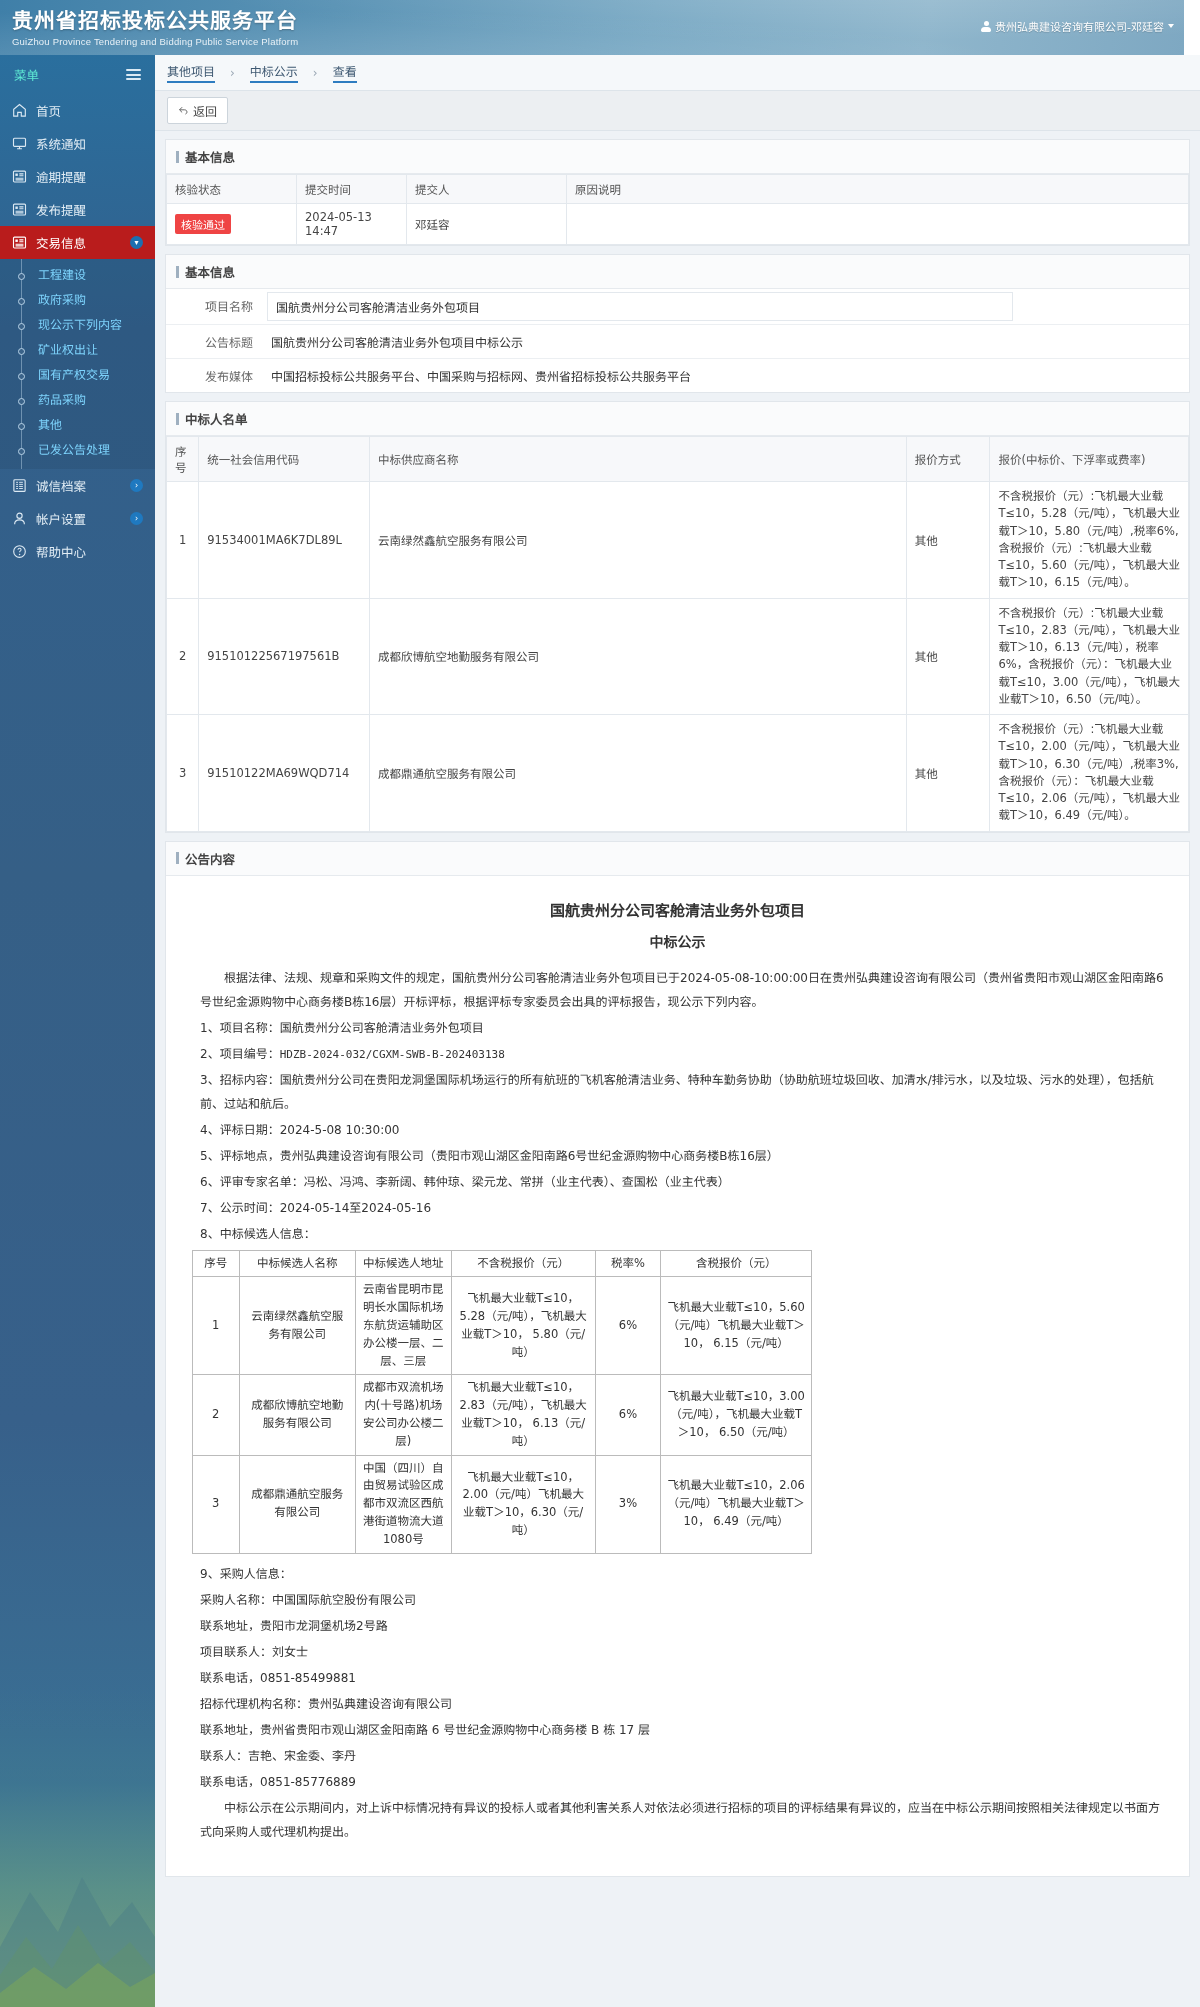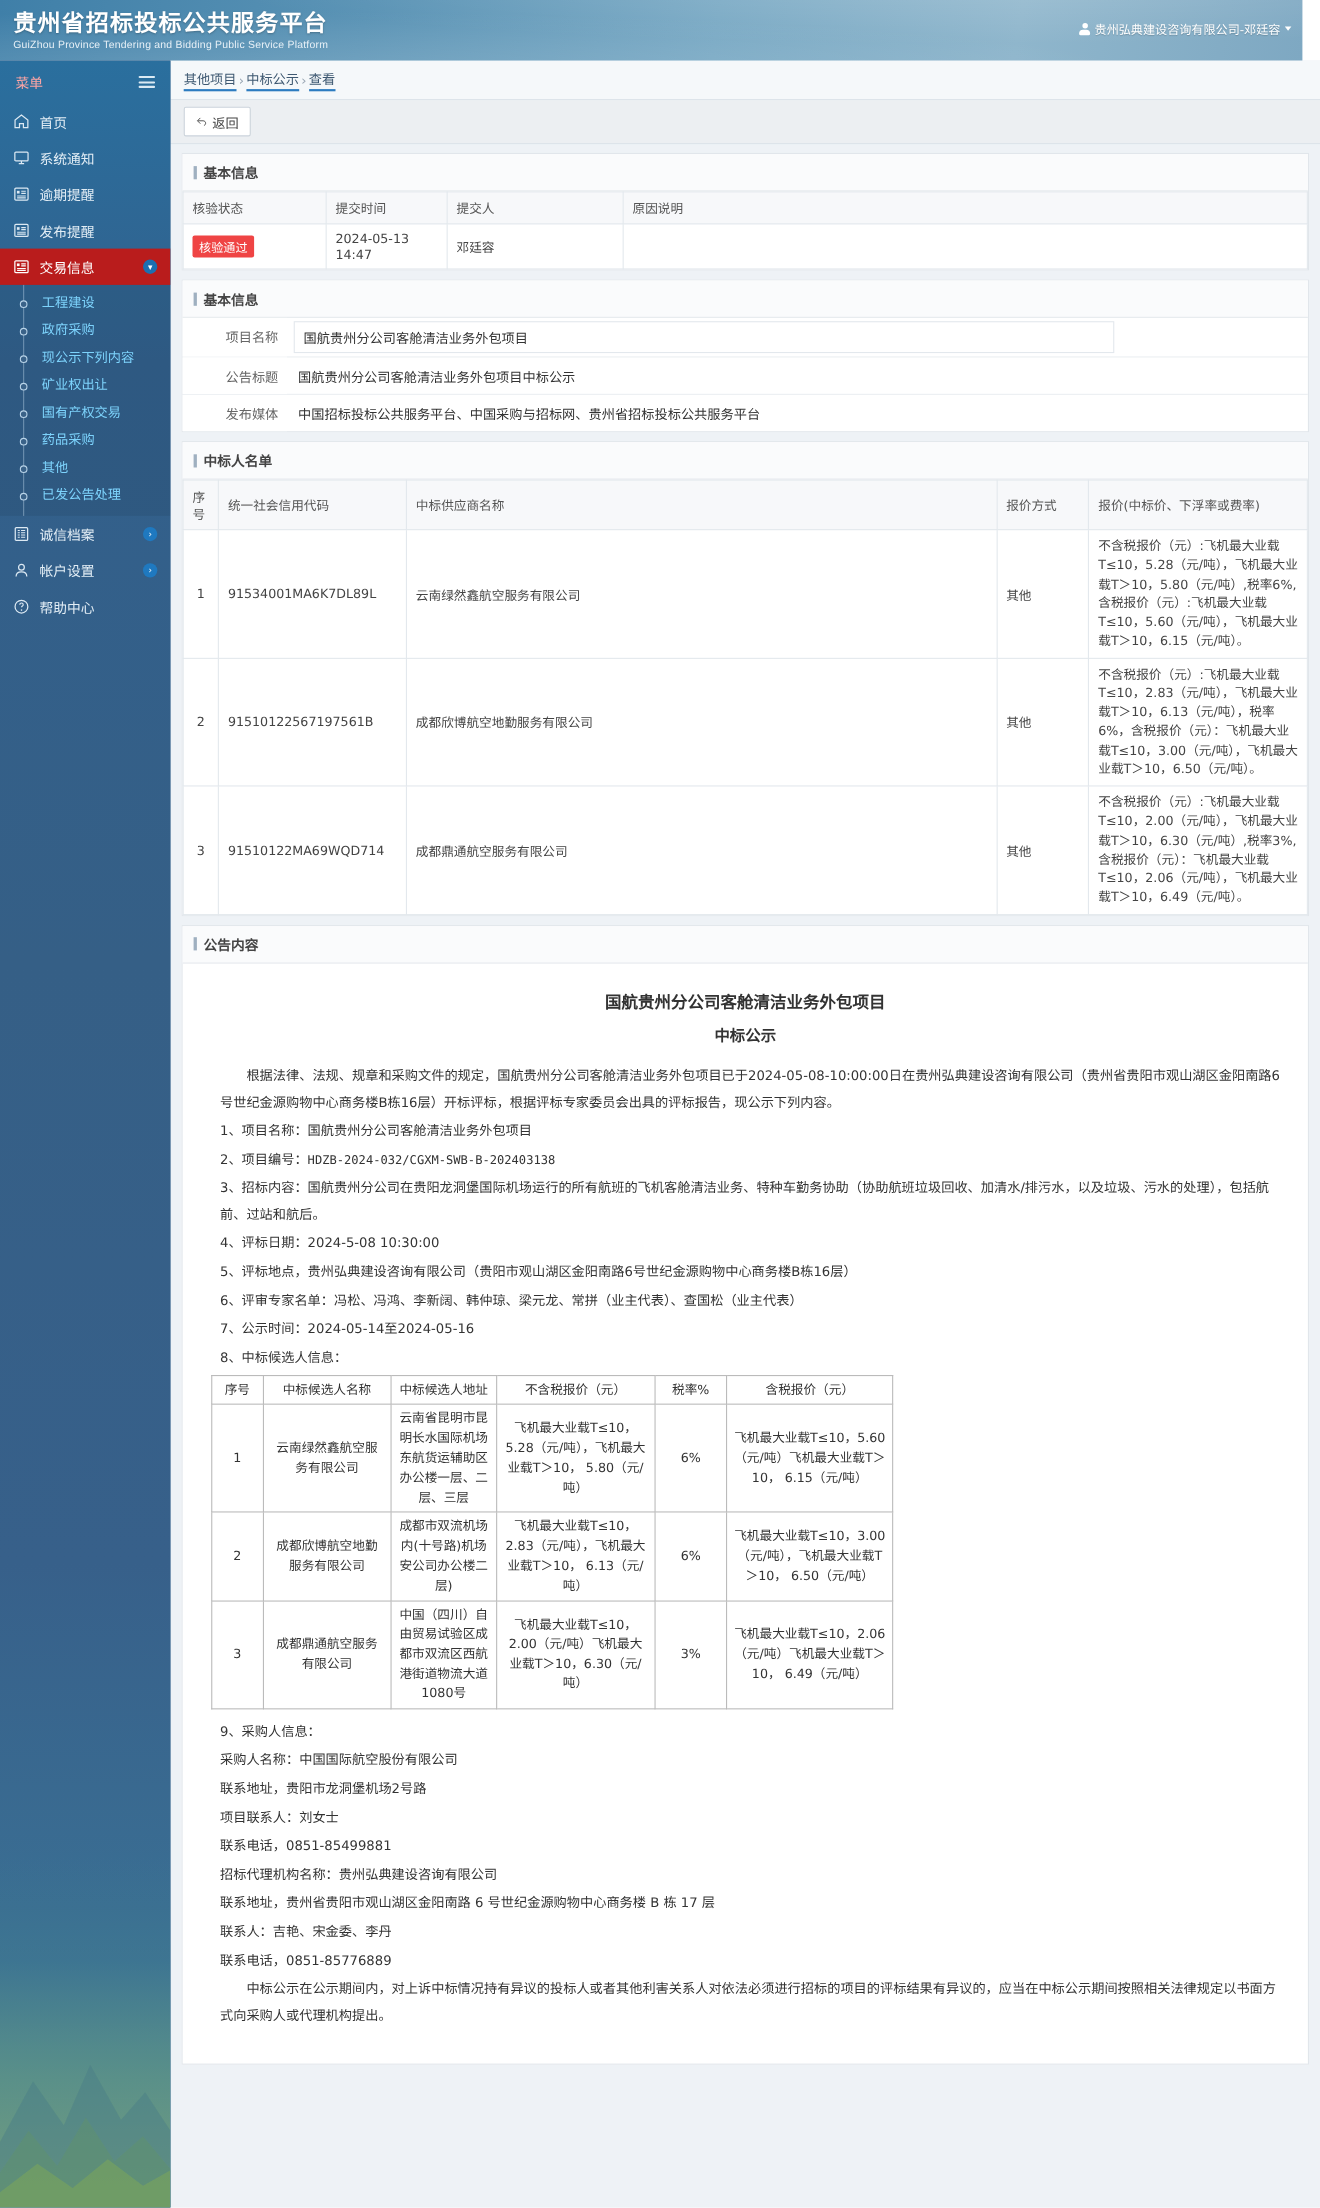--- a/index.html
+++ b/index.html
@@ -58,21 +58,21 @@
   .sb-bottom{
     position:absolute;left:0;bottom:0;width:155px;height:320px;
     background:linear-gradient(180deg,rgba(56,110,150,0) 0%,rgba(62,118,140,.5) 30%,rgba(96,148,130,.75) 62%,rgba(122,160,120,.9) 100%);
   }
   .sb-mountain{
     position:absolute;bottom:0;left:0;width:155px;height:210px;opacity:.85;
   }
   .sb-inner{position:relative;z-index:3;}
   .menu-head{
     display:flex;align-items:center;justify-content:space-between;
-    padding:10px 14px 10px 14px; color:#fca5a5; font-size:12.5px;
+    padding:10px 14px 10px 14px; color:#5eead4; font-size:12.5px;
   }
   .hamburger{display:inline-block;width:15px;}
   .hamburger i{display:block;height:2px;background:#dbeaf4;margin:2.5px 0;border-radius:1px;}
   .nav-item{
     display:flex;align-items:center;gap:9px;
     height:33px;padding:0 12px;color:#e2edf5;font-size:12.5px;cursor:pointer;
     position:relative;
   }
   .nav-item.active{background:#b91c1c;color:#fff;}
   .nav-item .chev{
@@ -92,21 +92,21 @@
     content:"";position:absolute;left:18px;top:10px;width:5px;height:5px;border-radius:50%;
     border:1px solid #b8d3e8;background:#3a6288;
   }
   .ic{width:15px;height:15px;flex:0 0 15px;display:inline-block;position:relative;}
   .ic svg{display:block;}
 
   
   .content{flex:1 1 auto;background:#eef2f6;min-width:0;}
   .crumb-bar{
     background:#f5f8fa;border-bottom:1px solid #dde4ea;
-    padding:7px 12px; display:flex; align-items:center; gap:2px; font-size:12px;
+    padding:7px 12px; display:flex; align-items:center; gap:15px; font-size:12px;
   }
   .crumb{color:#3e5871;padding-bottom:2px;border-bottom:2px solid #2d7cc0;}
   .crumb.sep{border:none;color:#9aa7b4;padding:0;}
   .tool-bar{background:#eceff2;border-bottom:1px solid #dde4ea;padding:6px 12px;}
   .btn-back{
     display:inline-flex;align-items:center;gap:4px;
     background:#fff;border:1px solid #ccd4db;border-radius:2px;
     padding:4px 10px;font-size:12px;color:#444;cursor:pointer;
   }
 

